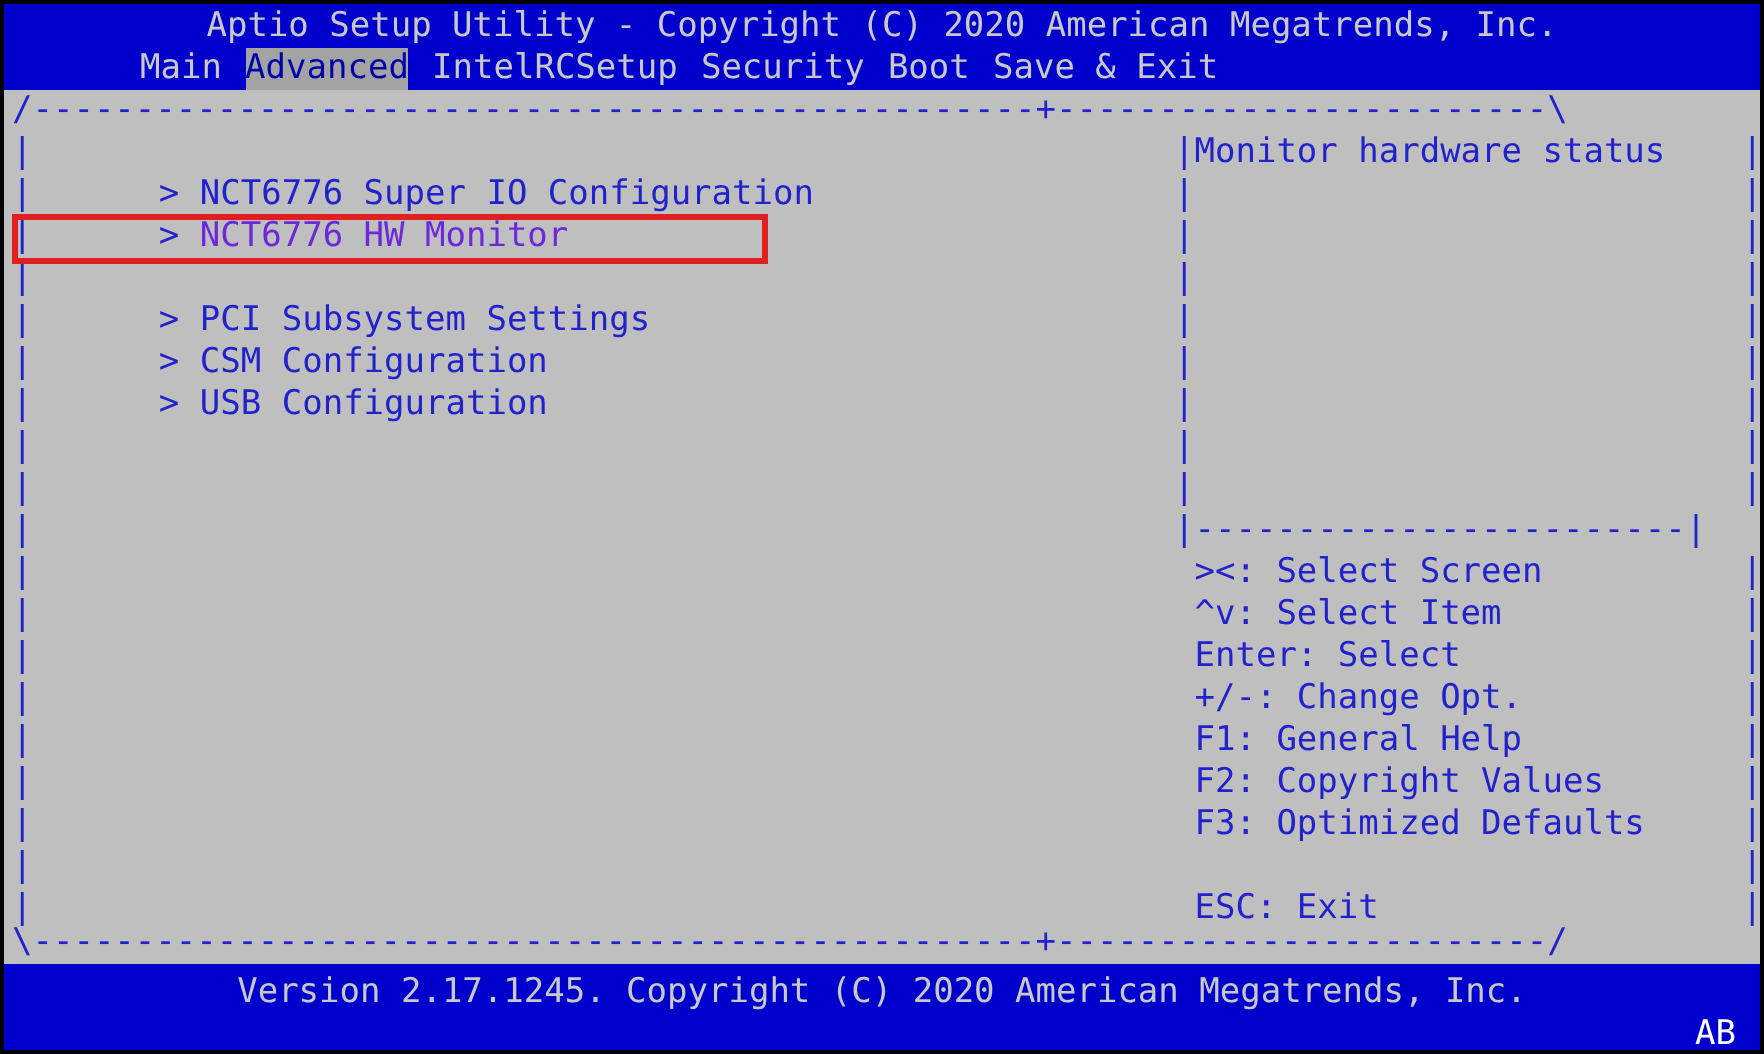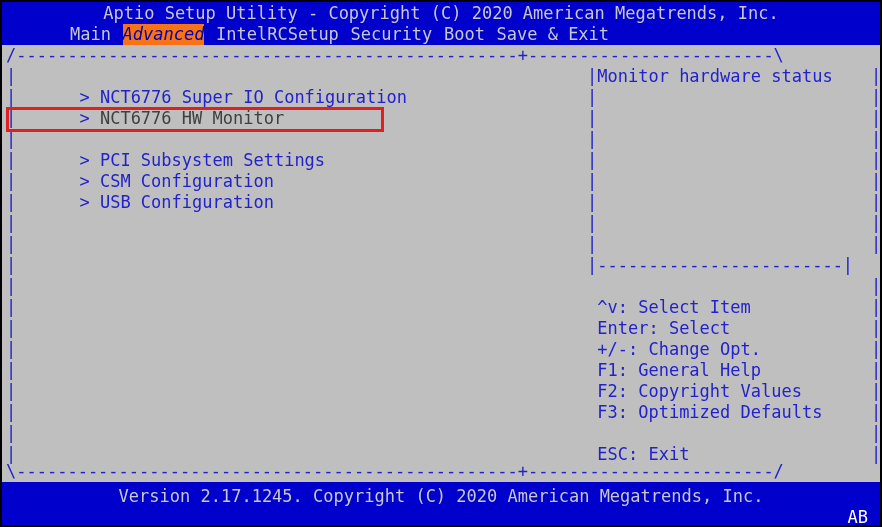--- a/index.html
+++ b/index.html
@@ -47,23 +47,22 @@
     white-space: pre;
   }
   .tab {
     color: #c8c8c8;
     padding: 0 0px;
     white-space: pre;
     line-height: 21px;
     height: 21px;
   }
   .tab.selected {
-    background: #f97316;
+    background: #a3a3a3;
     color: #0000aa;
-    font-style: italic;
   }
   .tabgap { width: 11.6px; display: inline-block; height: 21px; }
 
   
   #body {
     position: absolute;
     left: 0; top: 43px;
     width: 878px;
     height: 437px;
     background: #bfbfbf;
@@ -76,21 +75,21 @@
     line-height: 21px;
     white-space: pre;
   }
   .gridtext {
     position: absolute;
     white-space: pre;
     line-height: 21px;
     height: 21px;
     color: #2222cc;
   }
-  .sel-white { color: #404040; }
+  .sel-white { color: #6d28d9; }
   .chev { color: #2222cc; }
 
   
   #footer {
     position: absolute;
     left: 0; top: 480px;
     width: 878px;
     height: 58px;
     background: #0000cc;
   }
@@ -216,21 +215,21 @@
     <div class="gridtext" style="left:869px; top:273px;">|</div>
     <div class="gridtext" style="left:869px; top:294px;">|</div>
     <div class="gridtext" style="left:869px; top:315px;">|</div>
     <div class="gridtext" style="left:869px; top:336px;">|</div>
     <div class="gridtext" style="left:869px; top:357px;">|</div>
     <div class="gridtext" style="left:869px; top:378px;">|</div>
     <div class="gridtext" style="left:869px; top:399px;">|</div>
 
     <div class="gridtext" style="left:585px; top:21px;"><span> </span><span>Monitor hardware status</span></div>
 
-    <div class="gridtext" style="left:585px; top:231px;"><span> </span></div>
+    <div class="gridtext" style="left:585px; top:231px;"><span> </span><span>&gt;&lt;: Select Screen</span></div>
     <div class="gridtext" style="left:585px; top:252px;"><span> </span><span>^v: Select Item</span></div>
     <div class="gridtext" style="left:585px; top:273px;"><span> </span><span>Enter: Select</span></div>
     <div class="gridtext" style="left:585px; top:294px;"><span> </span><span>+/-: Change Opt.</span></div>
     <div class="gridtext" style="left:585px; top:315px;"><span> </span><span>F1: General Help</span></div>
     <div class="gridtext" style="left:585px; top:336px;"><span> </span><span>F2: Copyright Values</span></div>
     <div class="gridtext" style="left:585px; top:357px;"><span> </span><span>F3: Optimized Defaults</span></div>
     <div class="gridtext" style="left:585px; top:399px;"><span> </span><span>ESC: Exit</span></div>
 
     <div class="row" style="left:4px; top:416px;">\-------------------------------------------------+------------------------/</div>
 

